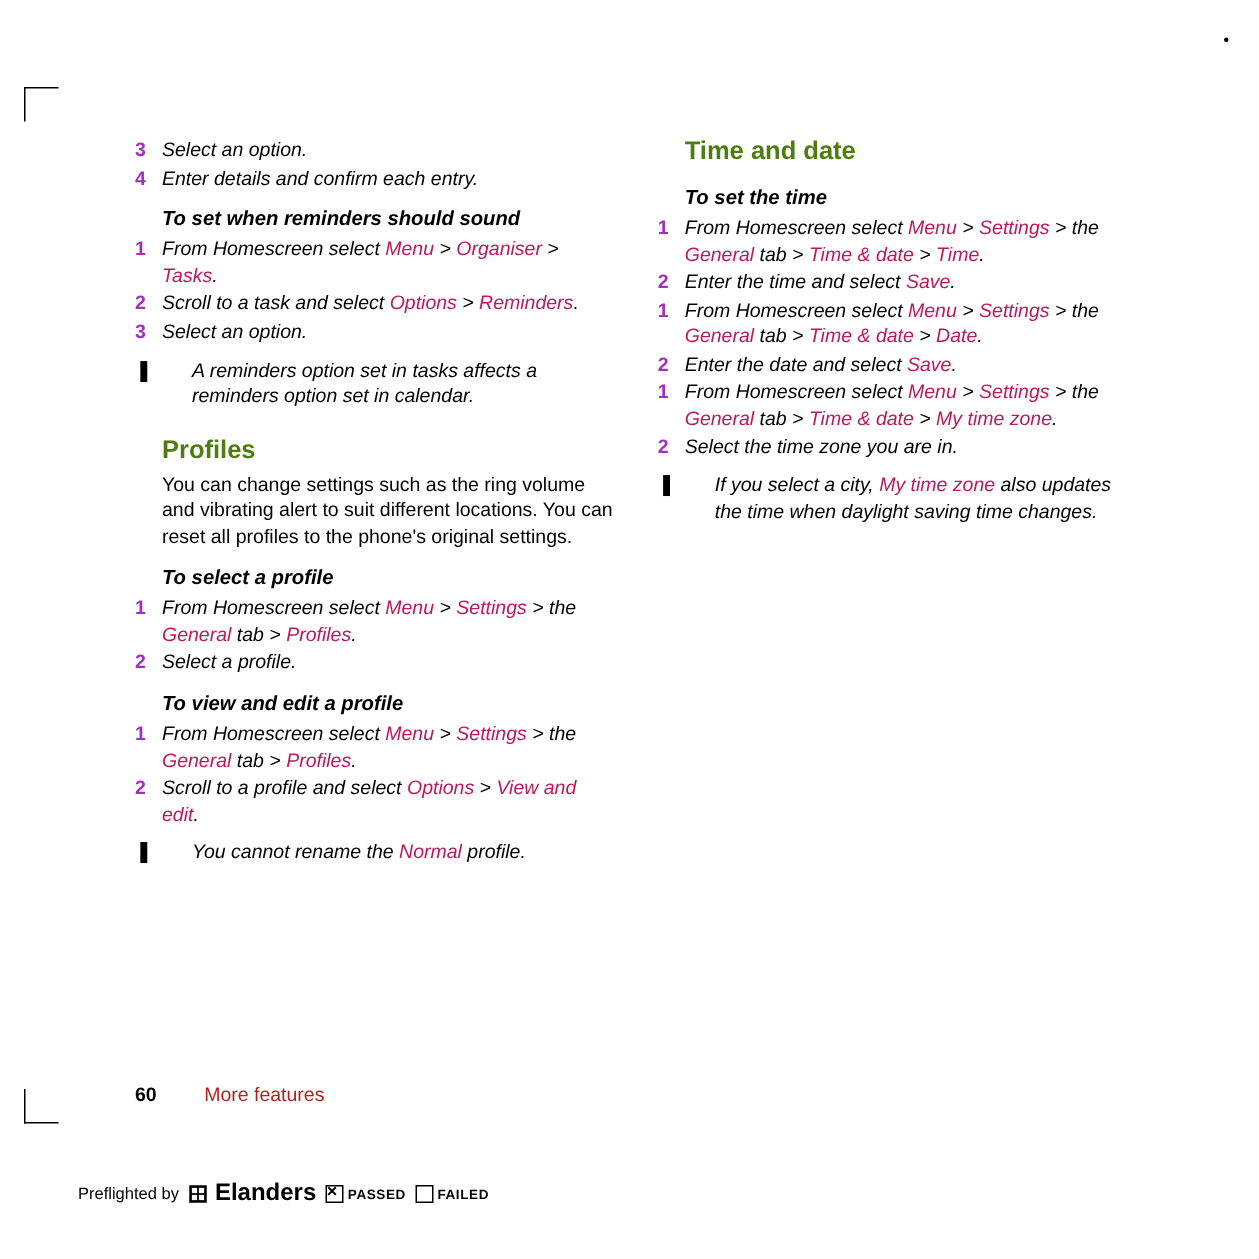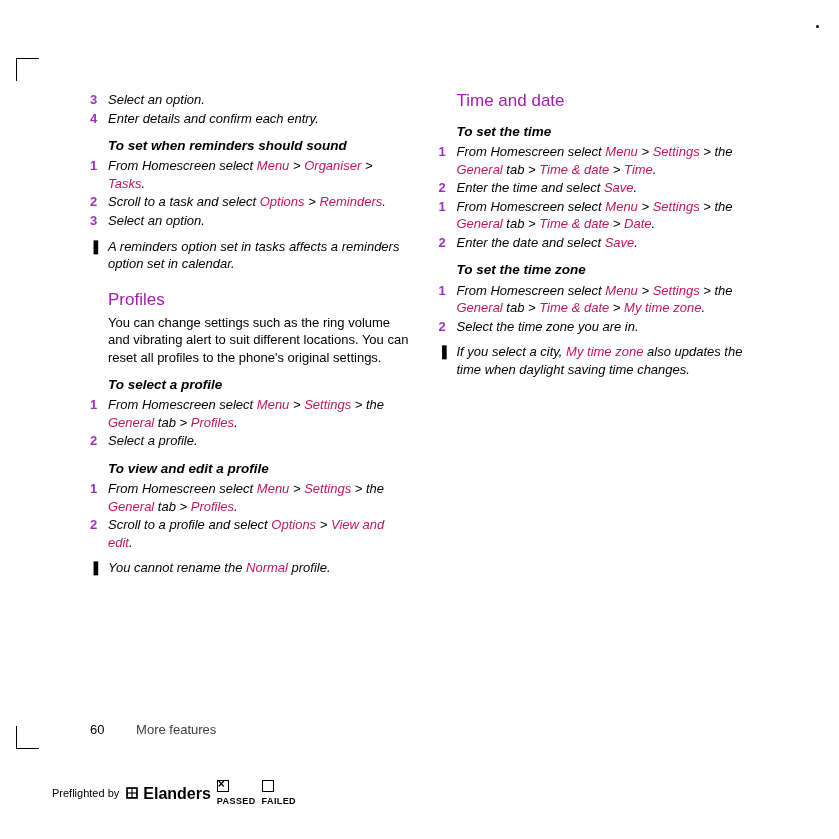--- a/index.html
+++ b/index.html
@@ -23,56 +23,56 @@
     position: absolute;
     top: 90px;
     left: 90px;
     right: 80px;
     bottom: 130px;
     display: flex;
     gap: 28px;
   }
   .col { flex: 1; }
 
-  .h2 { color: #a21caf; font-weight: normal; font-size: 17px; margin: 16px 0 2px 18px; }
+  .h2 { color: #4d7c0f; font-weight: bold; font-size: 17px; margin: 16px 0 2px 18px; }
   .h3 { font-weight: bold; font-style: italic; font-size: 13.5px; margin: 10px 0 2px 18px; }
   .para { margin: 2px 0 2px 18px; }
 
   ol { list-style: none; padding: 0; margin: 0; }
   ol li { display: flex; margin: 1px 0; }
   ol li .num { width: 18px; color: #a030c0; font-weight: bold; flex-shrink: 0; }
   ol li .body { flex: 1; font-style: italic; }
 
   .link { color: #be185d; }
 
   .note { display: flex; margin: 8px 0 4px 0; }
   .note .iconslot { width: 18px; flex-shrink: 0; font-size: 14px; line-height: 1; padding-top: 1px; }
-  .note .ntext { flex: 1; font-style: italic; }
+  .note .ntext { flex: 1; font-style: italic; margin-left: 20px; }
 
   .footer {
     position: absolute;
     left: 90px;
     bottom: 100px;
     font-size: 13px;
   }
-  .footer .pg { font-weight: normal; margin-right: 28px; }
-  .footer .sec { color: #404040; }
+  .footer .pg { font-weight: bold; margin-right: 28px; }
+  .footer .sec { color: #b91c1c; }
 
   .preflight {
     position: absolute;
     left: 52px;
     bottom: 32px;
     display: flex;
     align-items: center;
     font-size: 11px;
     gap: 6px;
   }
   .preflight .brand { font-weight: bold; font-size: 16px; display: flex; align-items: center; gap: 4px; }
   .brand svg { width: 14px; height: 14px; }
-  .chk { display: inline-flex; gap: 3px; font-weight: bold; letter-spacing: 0.4px; font-size: 9px; flex-direction: column; }
+  .chk { display: inline-flex; align-items: center; gap: 3px; font-weight: bold; letter-spacing: 0.4px; font-size: 9px; }
   .chk .box { width: 10px; height: 10px; border: 1px solid #000; position: relative; display:inline-block; }
   .chk .box.x::before { content:"×"; position:absolute; top:-3px; left:0; font-size:12px; line-height:1; }
 </style>
 </head>
 <body>
 
 <div class="crop-tl"></div>
 <div class="crop-bl"></div>
 <div class="dot-tr"></div>
 
@@ -183,21 +183,20 @@
         </span>
       </li>
       <li>
           <span class="num">2</span>
         <span class="body">
           <span>Enter the date and select </span><span class="link">Save</span><span>.</span>
         </span>
       </li>
     </ol>
 
-    <div class="h3">To set the time zone</div>
     <ol>
       <li>
           <span class="num">1</span>
         <span class="body">
           <span>From Homescreen select </span><span class="link">Menu</span><span> &gt; </span><span class="link">Settings</span><span> &gt; the </span><span class="link">General</span><span> tab &gt; </span><span class="link">Time &amp; date</span><span> &gt; </span><span class="link">My time zone</span><span>.</span>
         </span>
       </li>
       <li>
           <span class="num">2</span>
           <span class="body">Select the time zone you are in.</span>

